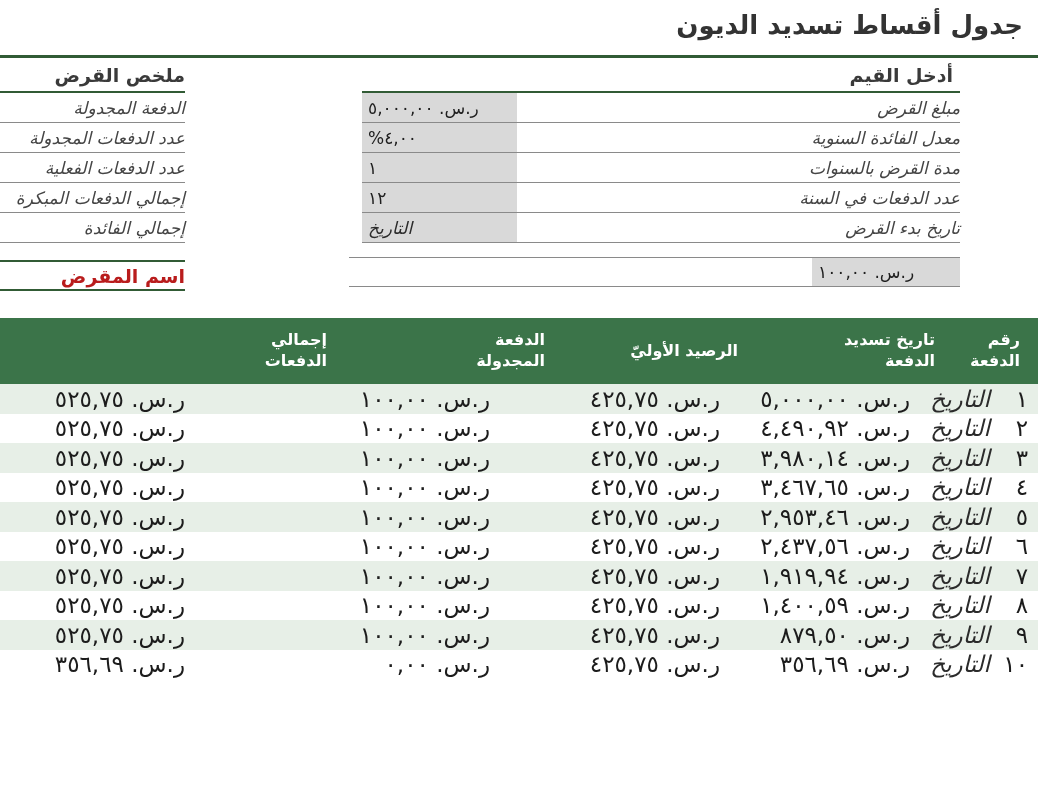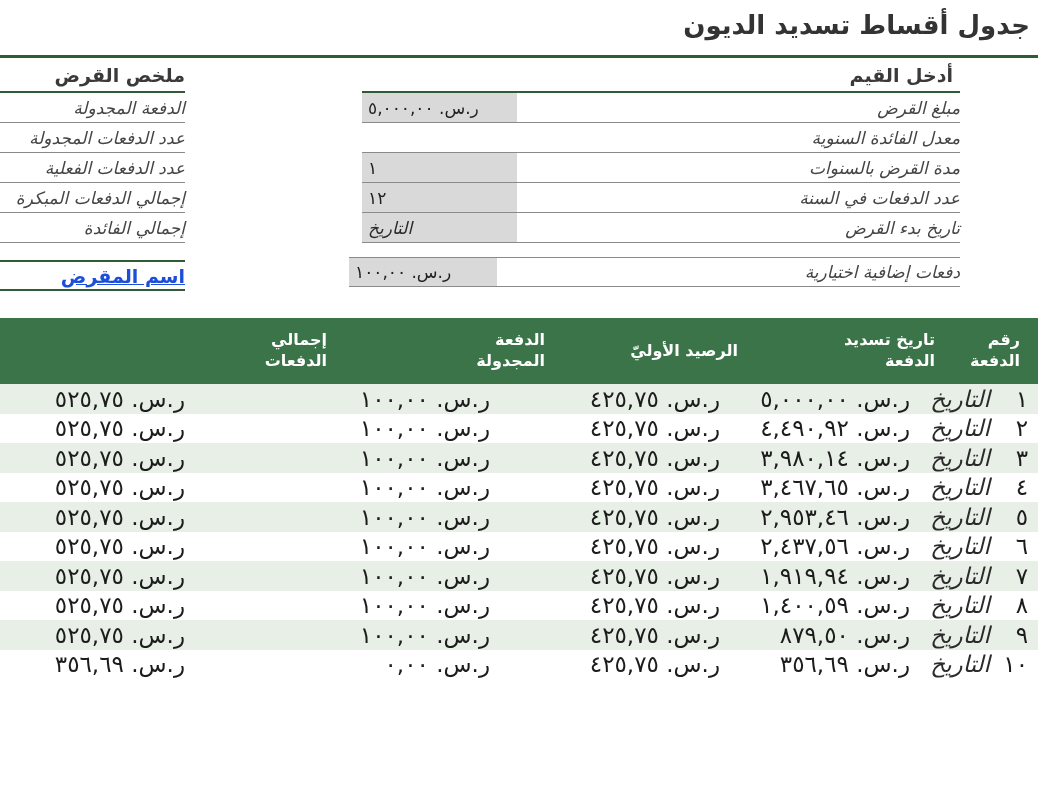--- a/index.html
+++ b/index.html
@@ -1,20 +1,20 @@
 <!DOCTYPE html>
 <html lang="ar" dir="rtl"><head>
 <meta charset="utf-8">
 <style>
   html,body{margin:0;padding:0;background:#fff;}
   *{box-sizing:border-box;font-family:"DejaVu Sans",sans-serif;}
   #page{position:relative;width:1038px;height:800px;background:#ffffff;overflow:hidden;direction:rtl;}
 
   
-  .title{position:absolute;top:10px;right:8px;font-size:26px;font-weight:bold;color:#333333;}
+  .title{position:absolute;top:10px;right:15px;font-size:26px;font-weight:bold;color:#333333;}
   .title-rule{position:absolute;top:55px;left:0;width:1038px;height:3px;background:#315b35;}
 
   
   .sec-header{position:absolute;font-size:19px;font-weight:bold;color:#3a3a3a;padding-left:32px;}
   .green-rule{position:absolute;height:2px;background:#315b35;}
 
   
   #input-rows{position:absolute;top:93px;left:362px;width:598px;}
   .in-row{display:flex;align-items:center;height:30px;border-bottom:1px solid #8a8a8a;}
   .in-label{flex:1;font-style:italic;font-size:17px;color:#454545;text-align:right;padding-left:8px;white-space:nowrap;}
@@ -23,21 +23,21 @@
   .val-date{font-style:italic;color:#2b2b2b;}
 
   #optional-row{position:absolute;top:257px;left:349px;width:611px;height:30px;border-top:1px solid #8a8a8a;border-bottom:1px solid #8a8a8a;display:flex;align-items:center;}
   #optional-row .in-value{width:148px;}
 
   
   #summary-rows{position:absolute;top:93px;left:0;width:185px;}
   .sum-row{display:flex;align-items:center;height:30px;border-bottom:1px solid #8a8a8a;}
   .sum-label{width:100%;font-style:italic;font-size:17px;color:#454545;text-align:right;white-space:nowrap;overflow:visible;}
   #lender-box{position:absolute;top:260px;left:0;width:185px;height:31px;border-top:2px solid #315b35;border-bottom:2px solid #315b35;display:flex;align-items:center;}
-  #lender-box .lender-label{width:100%;text-align:right;font-size:19px;font-weight:bold;color:#1d4ed8;padding-left:4px;text-decoration:underline;}
+  #lender-box .lender-label{width:100%;text-align:right;font-size:19px;font-weight:bold;color:#b91c1c;padding-left:4px;}
 
   
   #tbl-header{position:absolute;top:318px;left:0;width:1038px;height:66px;background:#3b7449;display:flex;align-items:center;}
   .th{color:#ffffff;font-weight:bold;font-size:16px;line-height:1.3;text-align:right;overflow:visible;}
   .th-num{width:55px;padding-right:18px;}
   .th-date{width:150px;padding-right:48px;}
   .th-balance{width:210px;padding-right:95px;}
   .th-scheduled{width:180px;padding-right:78px;}
   .th-extra{width:180px;padding-right:88px;}
   .th-total{width:263px;padding-right:116px;padding-left:47px;}
@@ -65,20 +65,23 @@
   <div class="green-rule" style="top:91px;left:362px;width:598px;"></div>
   <div id="input-rows">
       <div class="in-row">
       <div class="in-label">مبلغ القرض</div>
       <div class="in-value">
         <span class="val">ر.س. ٥,٠٠٠,٠٠</span>
       </div>
     </div>
       <div class="in-row">
       <div class="in-label">معدل الفائدة السنوية</div>
+      <div class="in-value">
+        <span class="val">٤,٠٠%</span>
+      </div>
     </div>
       <div class="in-row">
       <div class="in-label">مدة القرض بالسنوات</div>
       <div class="in-value">
         <span class="val">١</span>
       </div>
     </div>
       <div class="in-row">
       <div class="in-label">عدد الدفعات في السنة</div>
       <div class="in-value">
@@ -87,21 +90,20 @@
     </div>
       <div class="in-row">
       <div class="in-label">تاريخ بدء القرض</div>
       <div class="in-value">
         <span class="val val-date">التاريخ</span>
       </div>
     </div>
     </div>
 
   <div id="optional-row">
-    <div class="in-label">دفعات إضافية اختيارية</div>
     <div class="in-value">
       <span class="val">ر.س. ١٠٠,٠٠</span>
     </div>
   </div>
 
   <div class="sec-header" style="top:64px;left:0;width:185px;text-align:right;">ملخص القرض</div>
   <div class="green-rule" style="top:91px;left:0;width:185px;"></div>
   <div id="summary-rows">
       <div class="sum-row">
       <div class="sum-label">الدفعة المجدولة</div>

